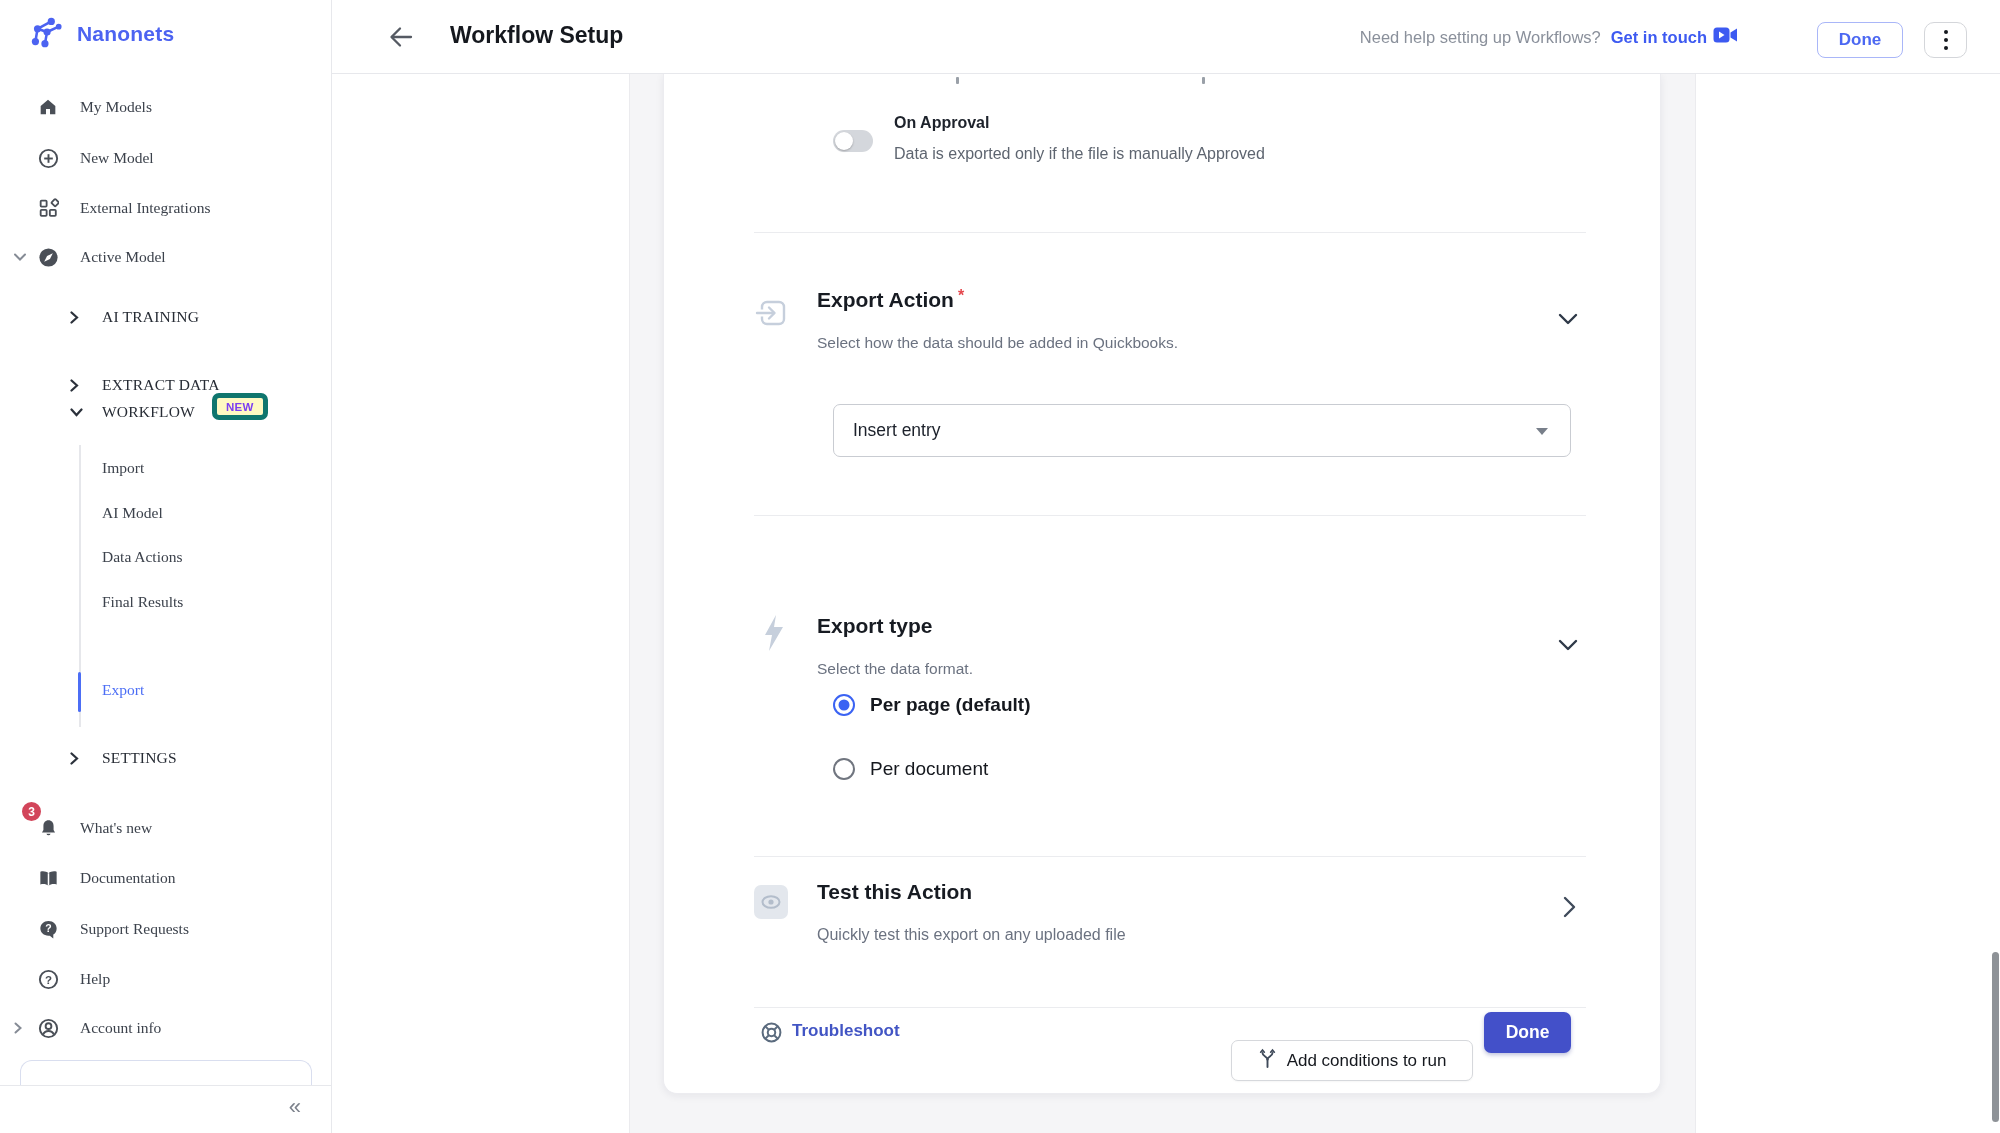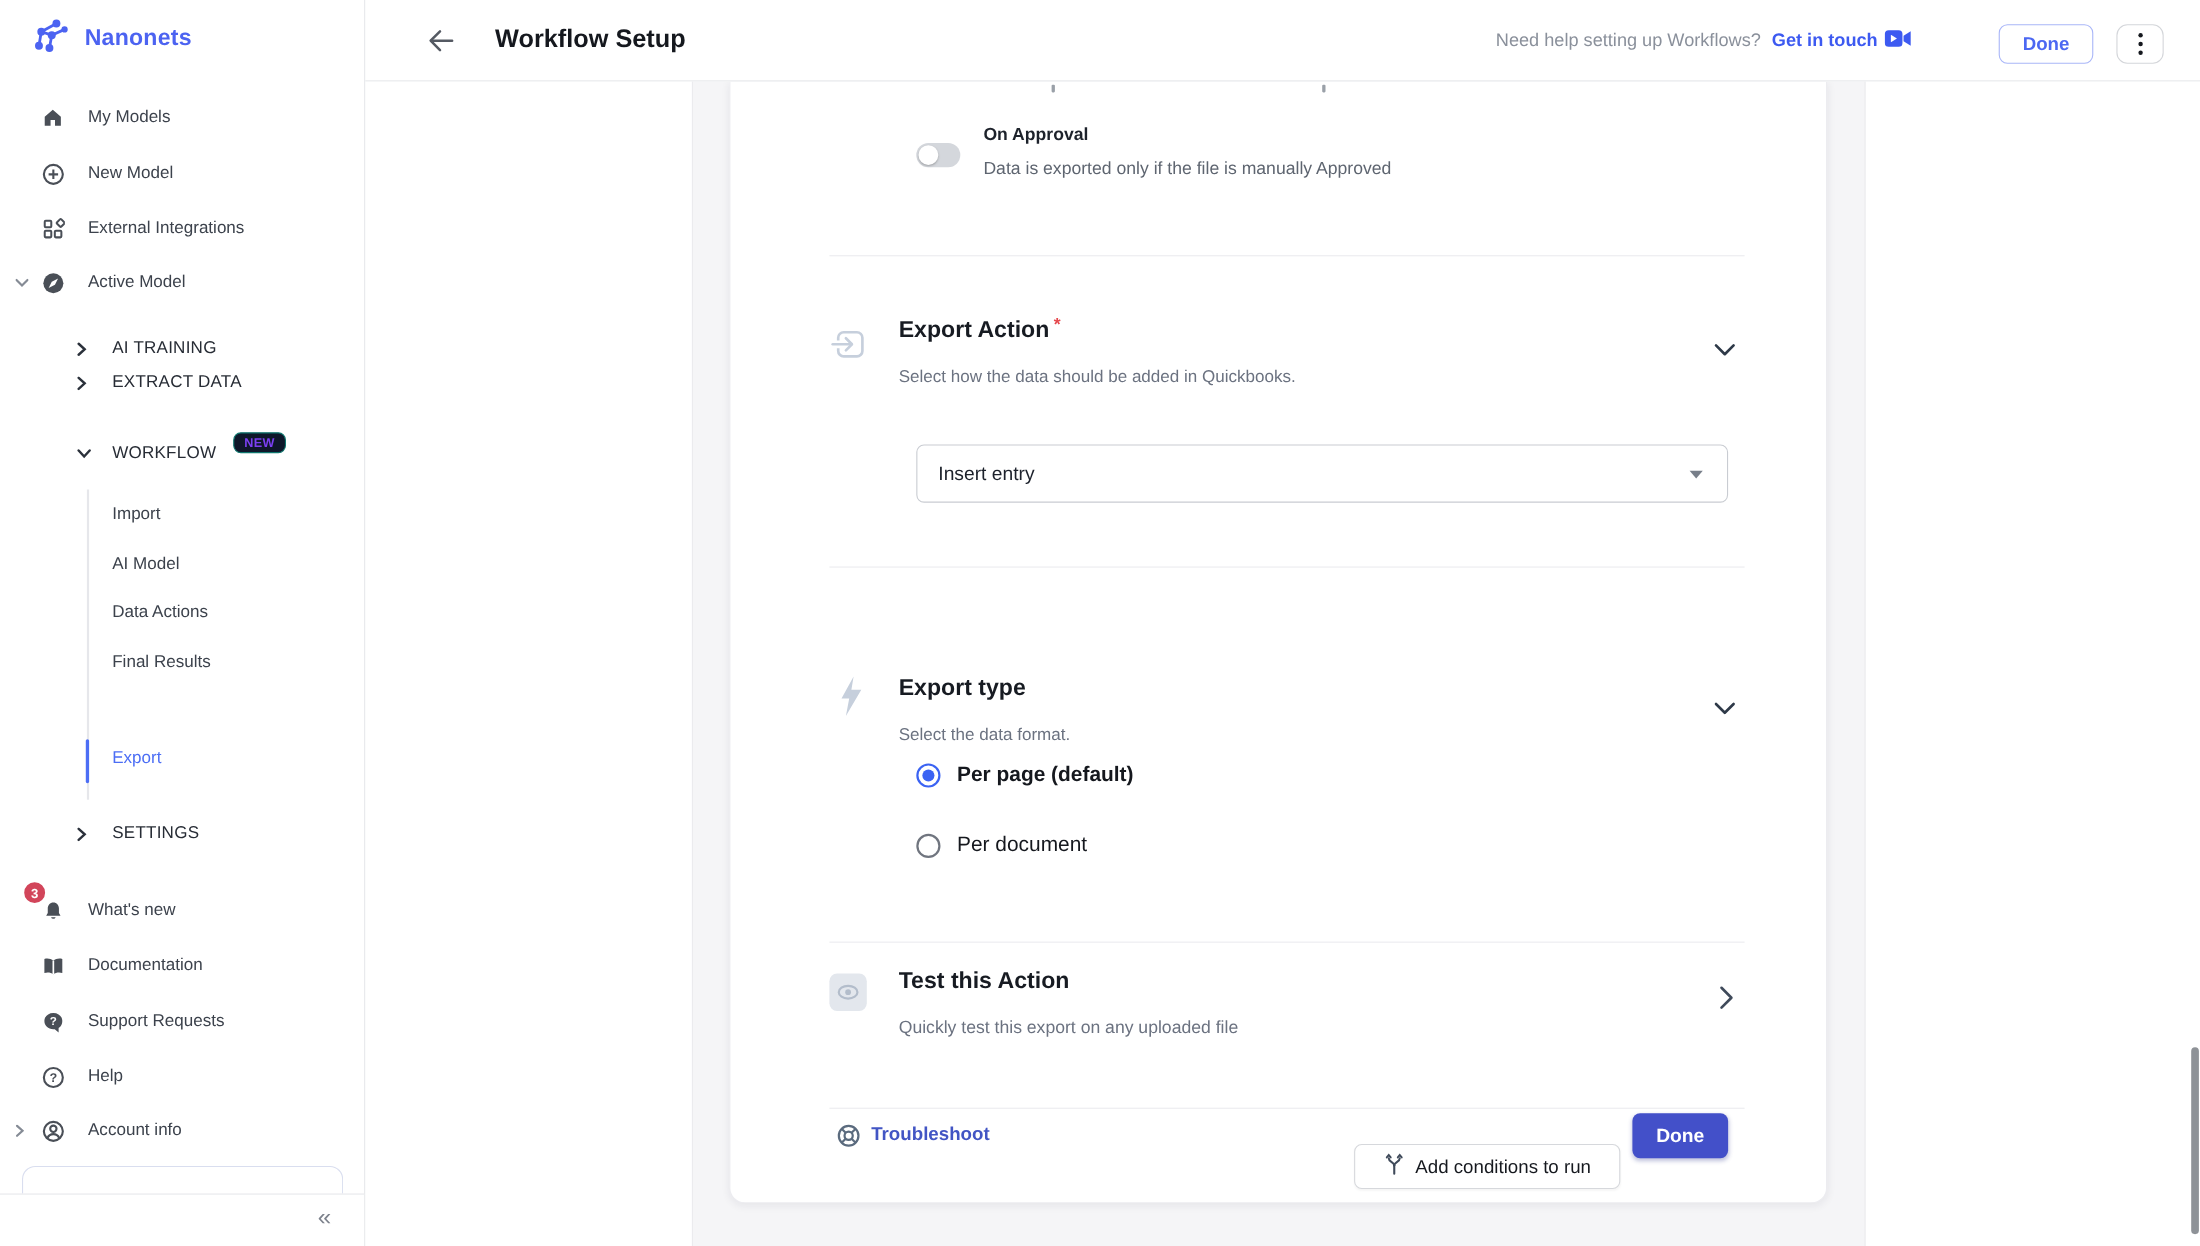--- a/index.html
+++ b/index.html
@@ -5,28 +5,28 @@
   * { margin:0; padding:0; box-sizing:border-box; }
   html,body { width:2000px; height:1133px; font-family:"Liberation Sans", sans-serif; background:#fff; overflow:hidden; }
   .app { position:relative; width:2000px; height:1133px; background:#fff; }
 
   
   .sidebar { position:absolute; left:0; top:0; width:332px; height:1133px; background:#fff; border-right:1px solid #e7e8ec; z-index:5; }
   .logo-row { position:absolute; left:28px; top:14px; display:flex; align-items:center; gap:13px; }
   .brand-name { font-size:21px; font-weight:600; color:#4c63f1; letter-spacing:.2px; }
   .nav-row { position:absolute; left:0; width:332px; height:34px; display:flex; align-items:center; color:#3c424c; font-size:15.5px; }
   .nav-row .ic { position:absolute; left:36px; width:24px; height:24px; display:flex; align-items:center; justify-content:center; }
-  .nav-row .lbl { position:absolute; left:80px; white-space:nowrap; }
+  .nav-row .lbl { position:absolute; left:80px; white-space:nowrap;font-family:Liberation Serif, serif; }
   .sec-row .lbl { left:102px; color:#272c35; font-weight:500; letter-spacing:.2px; }
   .sec-row .chev { position:absolute; left:70px; width:14px; height:14px; display:flex; align-items:center; }
   .sub-row .lbl { left:102px; color:#3c424c; }
   .sub-row.active .lbl { color:#4c6ef5; }
   .tree-line { position:absolute; left:79px; top:445px; width:2px; height:282px; background:#e6e7eb; }
   .active-bar { position:absolute; left:78px; top:672px; width:3px; height:40px; background:#4c6ef5; border-radius:2px; }
-  .badge-new { display:inline-block; margin-left:14px; font-size:11.5px; font-weight:700; color:#7b3ff2; background:#0f172a; border:1px solid #0f766e; border-radius:7px; padding:3px 9px 2px; letter-spacing:.3px; position:absolute; left:198px; top:-2px; }
+  .badge-new { display:inline-block; margin-left:14px; font-size:11.5px; font-weight:700; color:#7b3ff2; background:#fef9c3; border:5px solid #0f766e; border-radius:7px; padding:3px 9px 2px; letter-spacing:.3px; position:absolute; left:198px; top:-2px; }
   .notif-badge { position:absolute; left:20px; top:-11px; width:23px; height:23px; border-radius:50%; background:#d2455a; border:2.5px solid #fff; color:#fff; font-size:12px; font-weight:700; display:flex; align-items:center; justify-content:center; z-index:2; }
   .mini-chev { position:absolute; left:14px; width:12px; height:12px; display:flex; align-items:center; }
   .promo-box { position:absolute; left:20px; top:1060px; width:292px; height:26px; background:#fff; border:1.5px solid #d9deef; border-bottom:none; border-radius:12px 12px 0 0; }
   .side-footer { position:absolute; left:0; top:1085px; width:331px; height:48px; border-top:1px solid #e7e8ec; background:#fff; }
   .collapse-btn { position:absolute; right:30px; top:8px; font-size:22px; color:#7d828c; cursor:pointer; }
 
   
   .header { position:absolute; left:332px; top:0; width:1668px; height:74px; background:#fff; border-bottom:1px solid #e7e8ec; z-index:4; }
   .back-btn { position:absolute; left:55px; top:24px; width:28px; height:26px; }
   .page-title { position:absolute; left:118px; top:22px; font-size:23px; font-weight:700; color:#15181e; }
@@ -149,21 +149,21 @@
     </div>
 
     <div class="nav-row sec-row" style="top:300px;text-align:center;">
       <span class="chev">
         <svg width="9" height="13" viewBox="0 0 9 13">
             <polyline points="1.5,1.5 7,6.5 1.5,11.5" fill="none" stroke="#2b313b" stroke-width="2.2" stroke-linecap="round"></polyline>
           </svg>
       </span>
       <span class="lbl">AI TRAINING</span>
     </div>
-    <div class="nav-row sec-row" style="top:331px;">
+    <div class="nav-row sec-row" style="top:368px;">
       <span class="chev">
         <svg width="9" height="13" viewBox="0 0 9 13">
             <polyline points="1.5,1.5 7,6.5 1.5,11.5" fill="none" stroke="#2b313b" stroke-width="2.2" stroke-linecap="round"></polyline>
           </svg>
       </span>
       <span class="lbl">EXTRACT DATA</span>
     </div>
     <div class="nav-row sec-row" style="top:395px;">
       <span class="chev">
         <svg width="13" height="9" viewBox="0 0 13 9">

